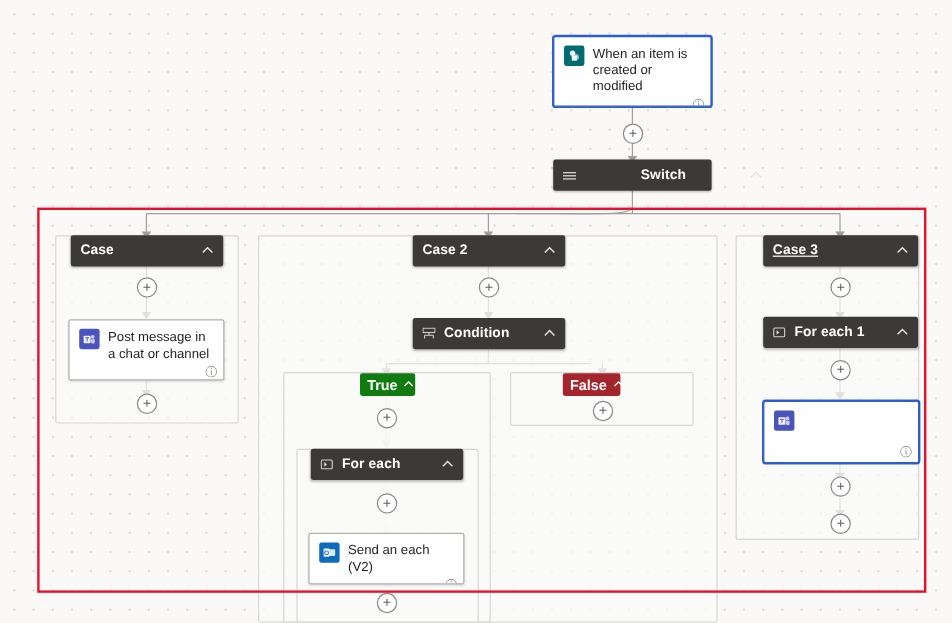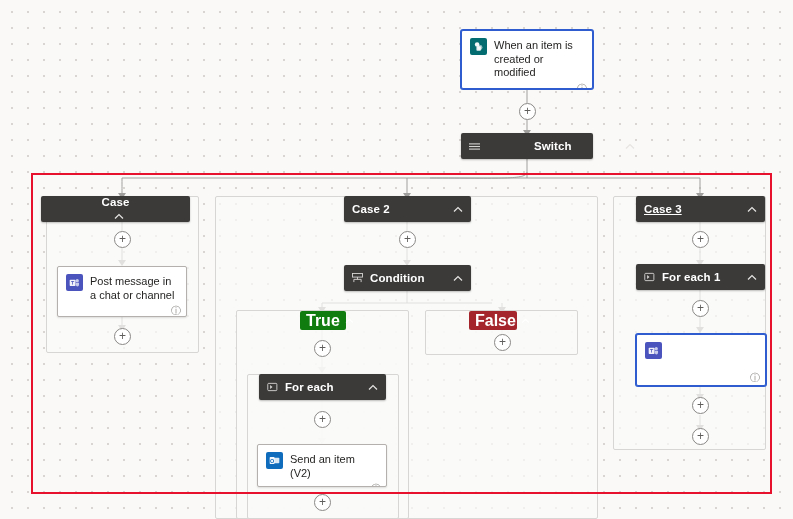--- a/index.html
+++ b/index.html
@@ -88,21 +88,21 @@
     border:1px solid #d8d6d4;
     background:rgba(250,249,248,.72);
     border-radius:2px;
   }
 
   
   .pill {
     position:absolute;
     height:19px; border-radius:2px;
     display:flex; align-items:center; padding:0 6px;
-    font-size:16px; color:#fff; font-weight:600;
+    font-size:12px; color:#fff; font-weight:600;
   }
   .pill .chev { margin-left:5px; font-size:10px; }
   .pill-true { background:#107c10; }
   .pill-false { background:#a4262c; }
 
   
   #redbox {
     position:absolute;
     border:2px solid #e8112d;
     pointer-events:none;
@@ -203,21 +203,21 @@
     </span>
     <span class="nlabel">Switch</span>
     <span class="chev">
       <svg width="10" height="7" viewBox="0 0 10 7">
           <path d="M1 5.5 L5 1.5 L9 5.5" stroke="#e6e4e2" stroke-width="1.2" fill="none"></path>
         </svg>
     </span>
   </div>
 
   <div class="scope" style="left:46px; top:196px; width:153px; height:157px;"></div>
-  <div class="dark-node" style="left:41px; top:196px; width:149px;flex-direction:column;">
+  <div class="dark-node" style="left:59px; top:196px; width:127px;">
     <span class="nlabel">Case</span>
     <span class="chev">
       <svg width="10" height="7" viewBox="0 0 10 7">
           <path d="M1 5.5 L5 1.5 L9 5.5" stroke="#e6e4e2" stroke-width="1.2" fill="none"></path>
         </svg>
     </span>
   </div>
   <div class="plus" style="left:114px; top:231px;">+</div>
   <div class="action-card" style="left:57px; top:266px; width:130px; height:51px;">
     <div class="body">
@@ -305,21 +305,21 @@
   <div class="plus" style="left:314px; top:411px;">+</div>
   <div class="action-card" style="left:257px; top:444px; width:130px; height:43px;">
     <div class="body">
       <span class="appicon ic-out">
         <svg width="11" height="11" viewBox="0 0 16 16" aria-hidden="true">
           <rect x="6" y="4" width="9" height="8" rx="1" fill="#ffffff" opacity=".85"></rect>
           <rect x="1" y="3" width="7" height="10" rx="1" fill="#ffffff" opacity=".95"></rect>
           <text x="4.5" y="11" font-size="8" text-anchor="middle" fill="#0f6cbd" font-family="Liberation Sans">O</text>
         </svg>
       </span>
-      <div class="ctext">Send an item (V2)</div>
+      <div class="ctext">Send an each (V2)</div>
     </div>
     <div class="foot">
       <span class="infoi">ⓘ</span>
     </div>
   </div>
   <div class="plus" style="left:314px; top:494px;">+</div>
 
   <div class="scope" style="left:613px; top:196px; width:153px; height:254px;"></div>
   <div class="dark-node" style="left:636px; top:196px; width:129px;text-decoration:underline;">
     <span class="nlabel">Case 3</span>

